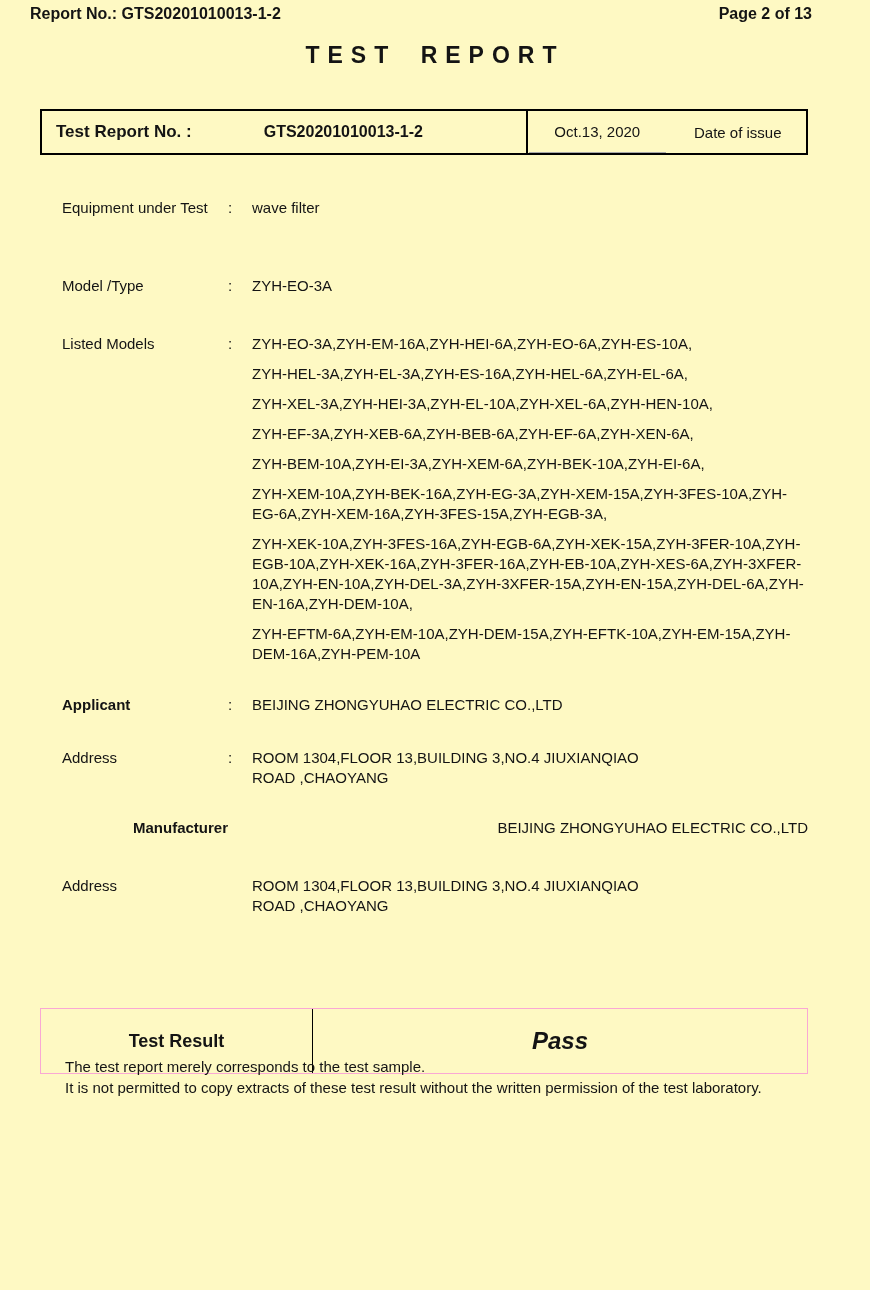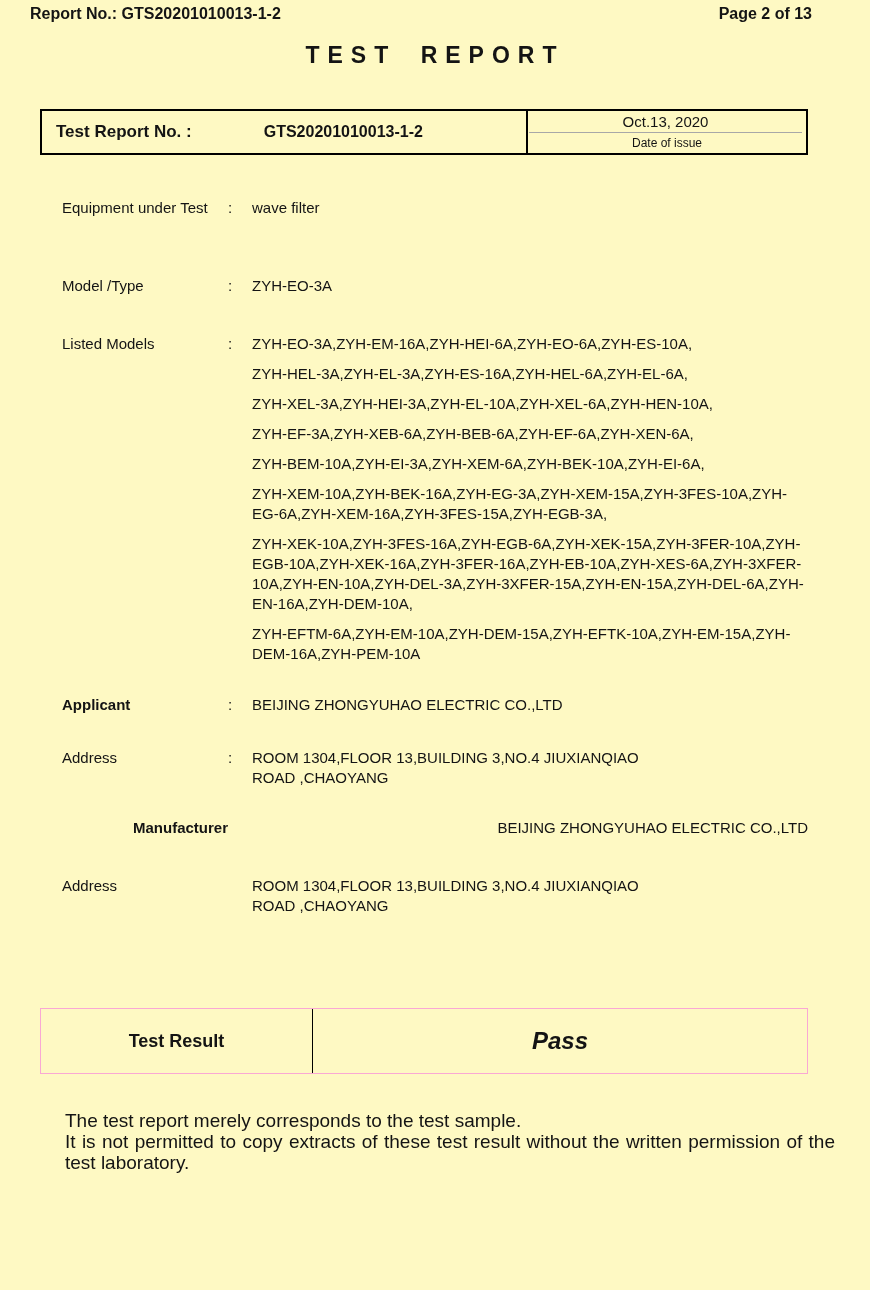--- a/index.html
+++ b/index.html
@@ -29,29 +29,29 @@
     position:absolute;top:109px;left:40px;width:768px;height:46px;
     border:2px solid #000;display:flex;box-sizing:border-box;
   }
   .rtable .lcell{
     width:486px;box-sizing:border-box;border-right:2px solid #000;
     display:flex;align-items:center;padding-left:14px;
   }
   .rtable .lcell .lbl{font-size:17px;font-weight:bold;}
   .rtable .lcell .val{font-size:16px;font-weight:bold;margin-left:72px;}
   .rtable .rcell{
-    flex:1;display:flex;flex-direction:column;box-sizing:border-box;
+    flex:1;display:flex;flex-direction:row;box-sizing:border-box;
   }
   .rtable .rcell .top{
     flex:1;display:flex;align-items:center;justify-content:center;
     font-size:15px;border-bottom:1px solid #a8a8a8;margin:0 4px 0 1px;
   }
   .rtable .rcell .bot{
     flex:1;display:flex;align-items:center;justify-content:center;
-    font-size:12px;
+    font-size:15px;
   }
   
   .frow{
     position:absolute;left:62px;width:746px;
     display:flex;align-items:flex-start;
     font-size:15px;line-height:20px;
   }
   .frow .flabel{width:166px;flex:0 0 166px;}
   .frow .fsep{width:24px;flex:0 0 24px;}
   .frow .fval{flex:1;max-width:556px;}
@@ -67,22 +67,22 @@
     width:272px;flex:0 0 272px;box-sizing:border-box;border-right:1px solid #000;
     display:flex;align-items:center;justify-content:center;
     font-size:18px;font-weight:bold;
   }
   .result .rcell{
     flex:1;display:flex;align-items:center;justify-content:center;
     font-size:24px;font-weight:bold;font-style:italic;
   }
   
   .footer{
-    position:absolute;top:1110px;left:65px;width:770px;
-    font-size:19px;line-height:21px;
+    position:absolute;top:1056px;left:65px;width:770px;
+    font-size:15px;line-height:21px;
   }
   .footer p{margin:0;}
   .footer .just{text-align:justify;}
 </style>
 </head>
 <body>
 
 <div class="page">
 
   <div class="hdr">

